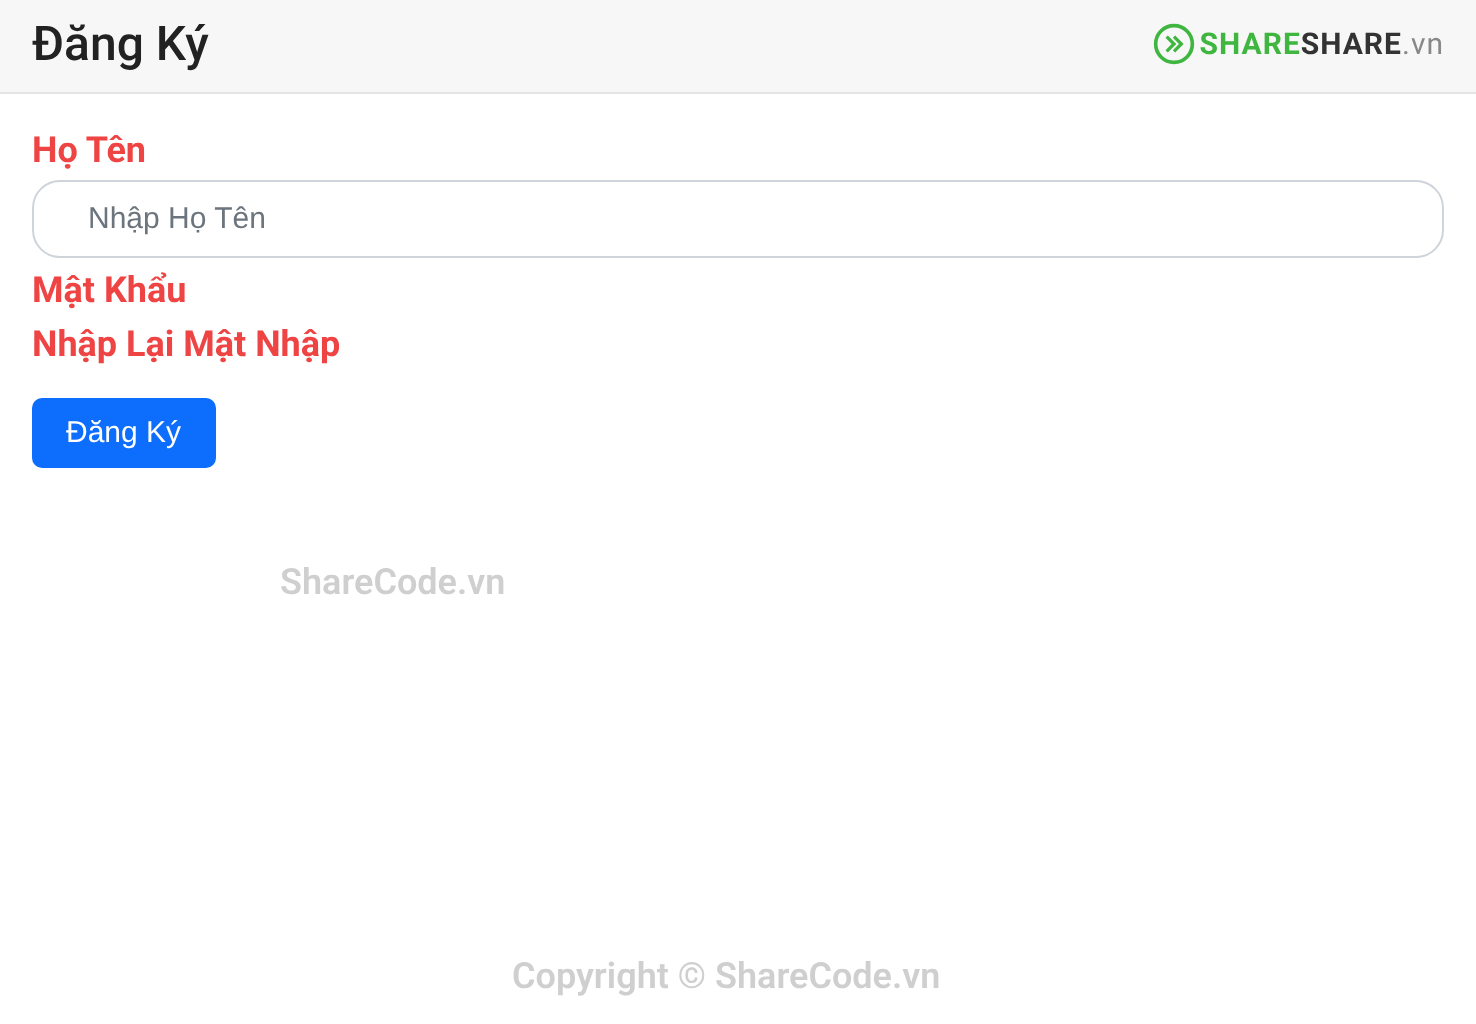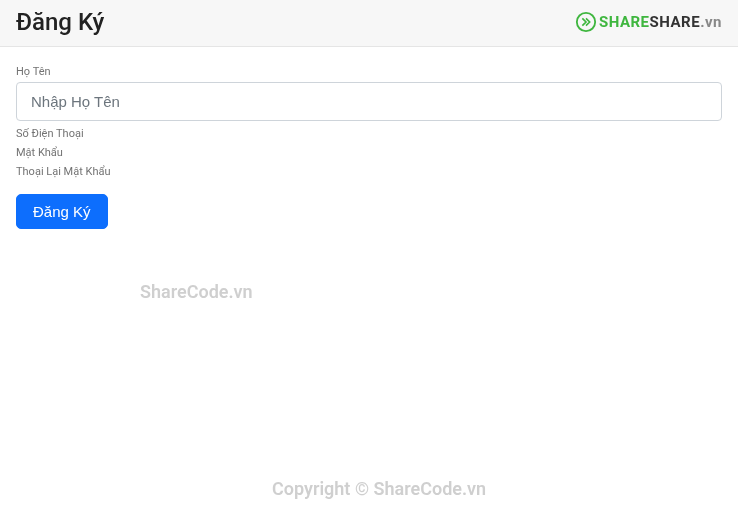--- a/index.html
+++ b/index.html
@@ -43,43 +43,43 @@
       letter-spacing: 0.5px;
     }
     .brand-share {
       color: #3fb63f;
     }
     .brand-code {
       color: #333333;
     }
     .brand-vn {
       color: #888888;
-      font-weight: 700;
+      font-weight: 400;
     }
     .form-container {
       padding: 18px 16px 0 16px;
     }
     .form-group {
       margin-bottom: 6px;
     }
     .form-label {
       display: block;
-      font-size: 11px;
-      color: #737373;
+      font-size: 18px;
+      color: #ef4444;
       margin-bottom: 4px;
-      font-weight: 400;
+      font-weight: 700;
     }
     .form-input {
       width: 100%;
-      padding: 10px 14px;
+      padding: 10px 27px;
       font-size: 15px;
       color: #6c757d;
       background: #ffffff;
       border: 1px solid #ced4da;
-      border-radius: 4px;
+      border-radius: 14px;
       outline: none;
     }
     .form-input::placeholder {
       color: #6c757d;
       opacity: 1;
     }
     .submit-btn {
       display: inline-block;
       padding: 8px 16px;
       font-size: 15px;
@@ -97,21 +97,21 @@
       font-weight: 600;
       pointer-events: none;
       opacity: 0.75;
     }
     .watermark-1 {
       top: 281px;
       left: 140px;
     }
     .watermark-2 {
       top: 478px;
-      left: 272px;
+      left: 256px;
     }
   </style>
 </head>
 <body>
 
 <div class="header">
   <h1 class="page-title">Đăng Ký</h1>
   <div class="brand-logo">
     <svg class="brand-icon" viewBox="0 0 24 24" fill="none">
       <circle cx="12" cy="12" r="10" stroke="#3fb63f" stroke-width="2"></circle>
@@ -124,32 +124,31 @@
 </div>
 
 <div class="form-container">
 
   <div class="form-group">
     <label class="form-label">Họ Tên</label>
     <input type="text" class="form-input" placeholder="Nhập Họ Tên" style="">
   </div>
 
   <div class="form-group">
-    <label class="form-label">Số Điện Thoại</label>
   </div>
 
   <div class="form-group">
   </div>
 
   <div class="form-group">
     <label class="form-label">Mật Khẩu</label>
   </div>
 
   <div class="form-group">
-    <label class="form-label">Thoại Lại Mật Khẩu</label>
+    <label class="form-label">Nhập Lại Mật Nhập</label>
   </div>
 
   <button class="submit-btn">Đăng Ký</button>
 
 </div>
 
 <div class="watermark watermark-1">ShareCode.vn</div>
 <div class="watermark watermark-2">Copyright © ShareCode.vn</div>
 
 </body></html>

